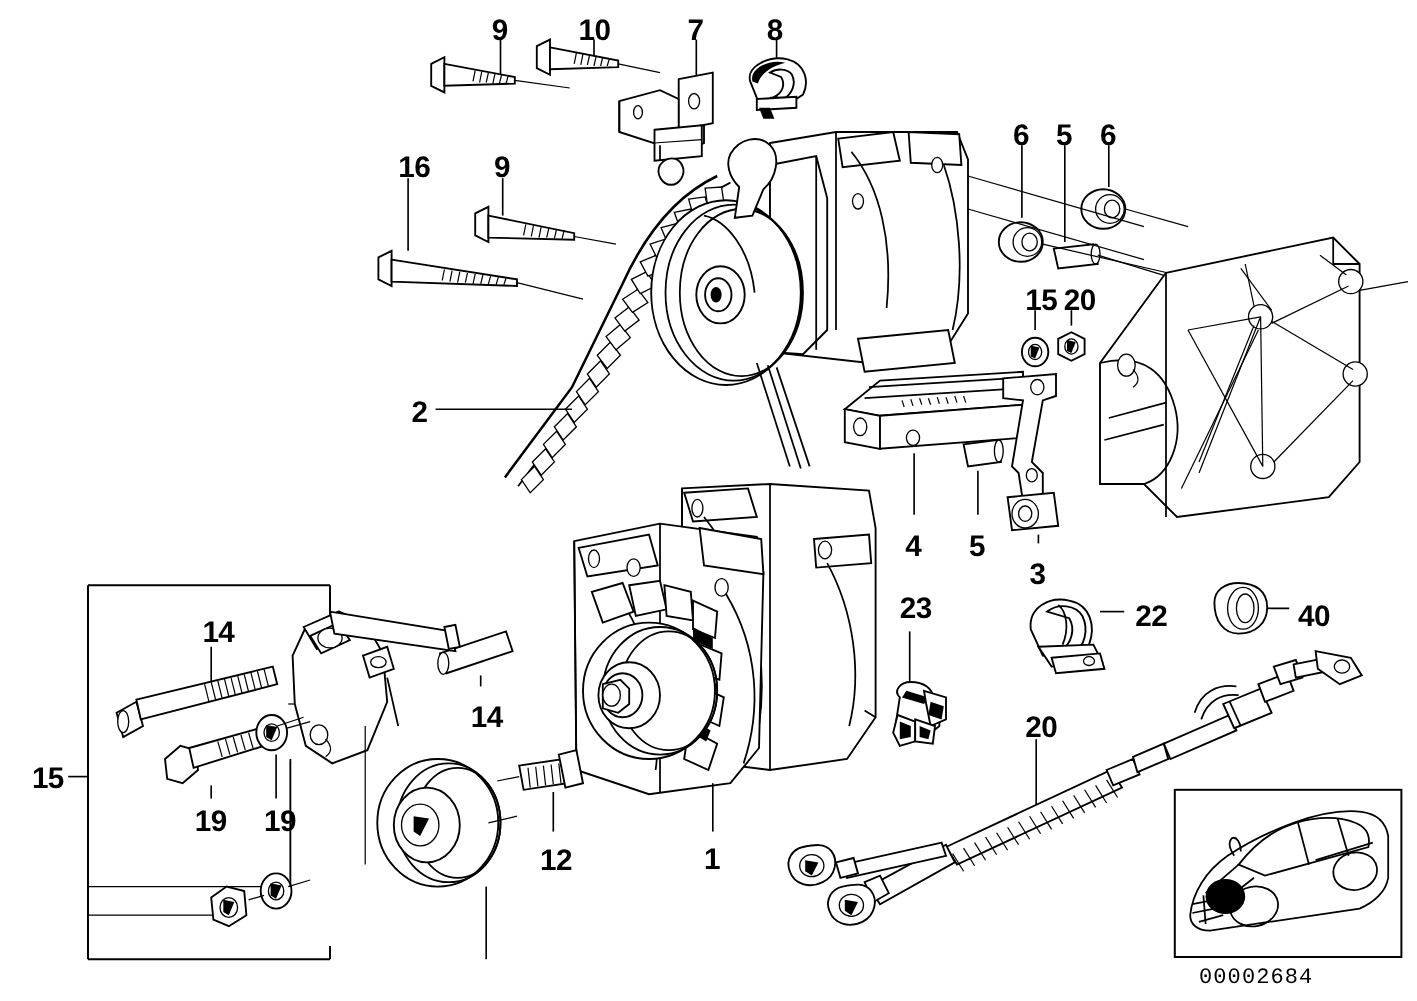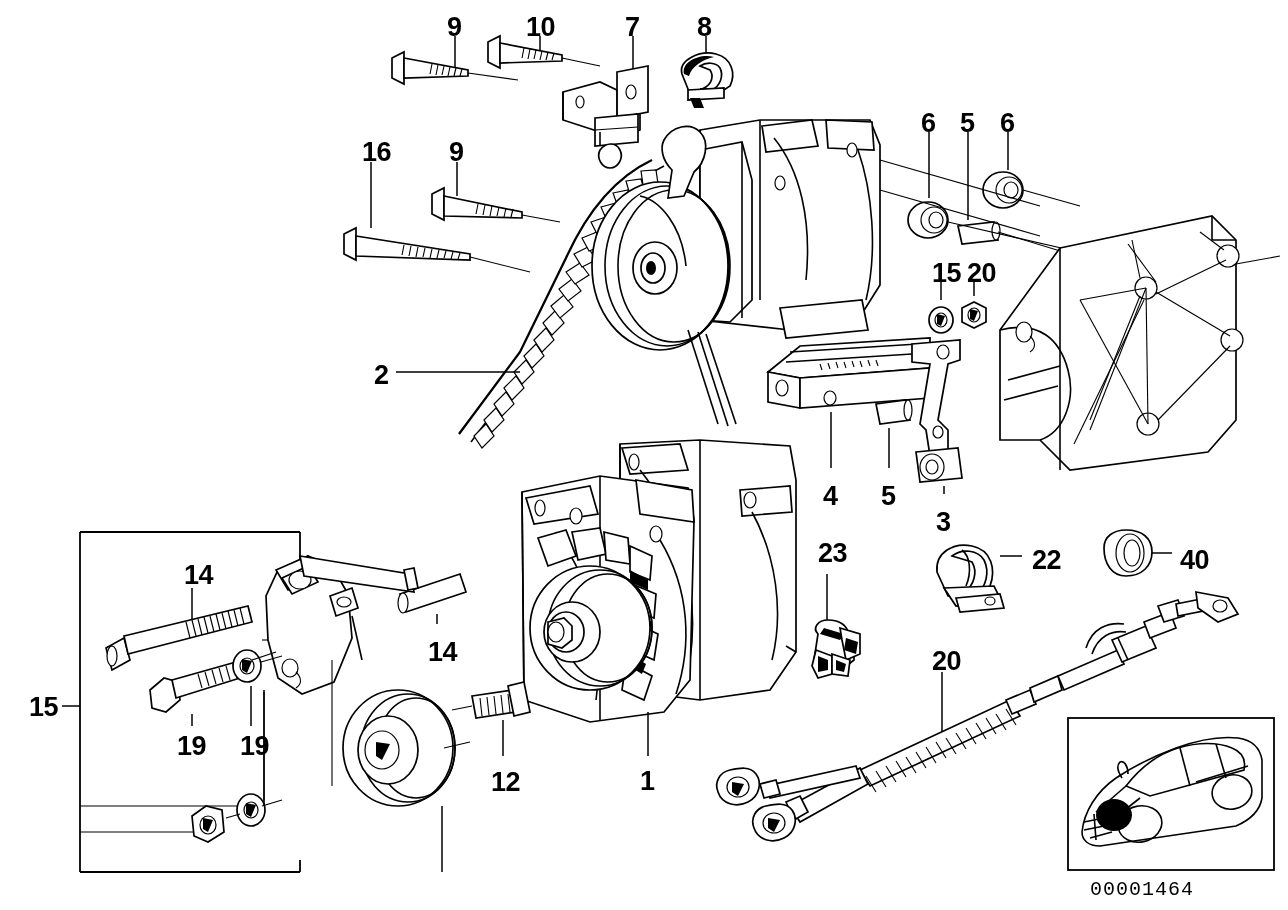--- a/index.html
+++ b/index.html
@@ -607,15 +607,15 @@
   <div class="callout" style="left:184px;top:562px">14</div>
   <div class="callout" style="left:818px;top:540px">23</div>
   <div class="callout" style="left:428px;top:639px">14</div>
   <div class="callout" style="left:932px;top:648px">20</div>
   <div class="callout" style="left:29px;top:694px">15</div>
   <div class="callout" style="left:177px;top:733px">19</div>
   <div class="callout" style="left:240px;top:733px">19</div>
   <div class="callout" style="left:640px;top:768px">1</div>
   <div class="callout" style="left:491px;top:769px">12</div>
 
-  <div class="partno" style="left:1090px;top:878px">00001464</div>
+  <div class="partno" style="left:1090px;top:878px">00002684</div>
 
 </div>
 
 </body></html>

